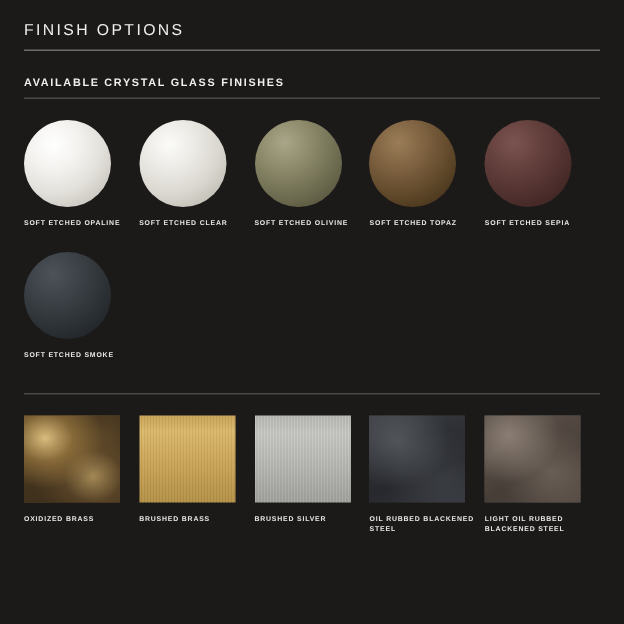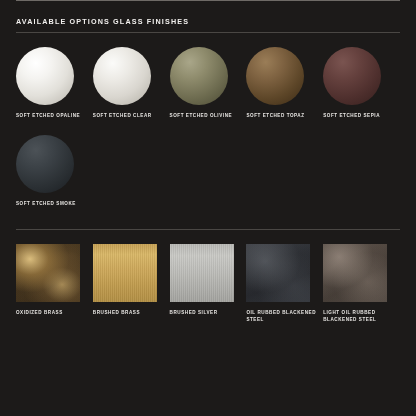--- a/index.html
+++ b/index.html
@@ -133,24 +133,25 @@
       radial-gradient(ellipse at 70% 65%, rgba(150,136,124,0.5) 0%, rgba(60,52,46,0.25) 55%),
       radial-gradient(ellipse at 88% 18%, rgba(70,60,54,0.6) 0%, rgba(40,34,30,0.3) 50%),
       linear-gradient(150deg, #5e544c 0%, #786c62 30%, #4a423c 60%, #6b6058 100%);
   }
 </style>
 </head>
 <body>
 
 <div class="page">
 
+  <div class="page-title">FINISH OPTIONS</div>
   <div class="title-rule"></div>
 
   <div class="glass-section">
-    <div class="section-title">AVAILABLE OPTIONS GLASS FINISHES</div>
+    <div class="section-title">AVAILABLE CRYSTAL GLASS FINISHES</div>
     <div class="section-rule"></div>
 
     <div class="swatch-row glass-row-1">
       <div class="swatch-cell">
         <span class="sw-circle g-opaline"></span>
         <div class="sw-label">SOFT ETCHED OPALINE</div>
       </div>
       <div class="swatch-cell">
         <span class="sw-circle g-clear"></span>
         <div class="sw-label">SOFT ETCHED CLEAR</div>

